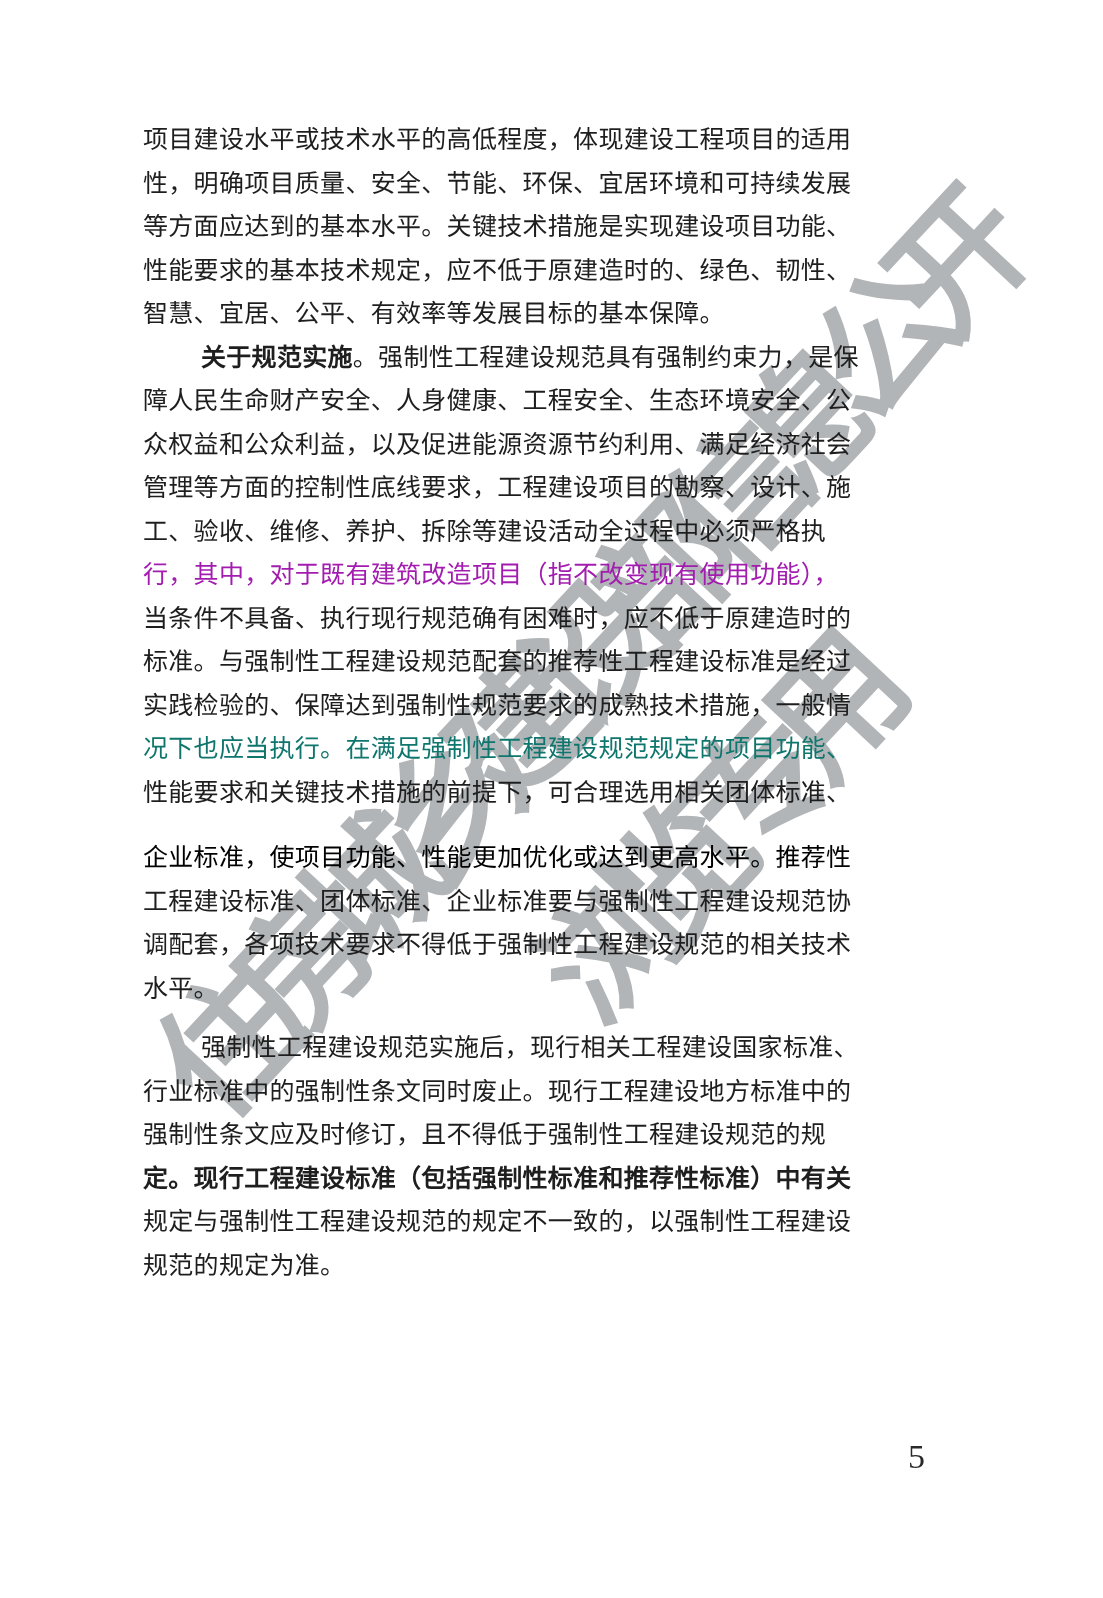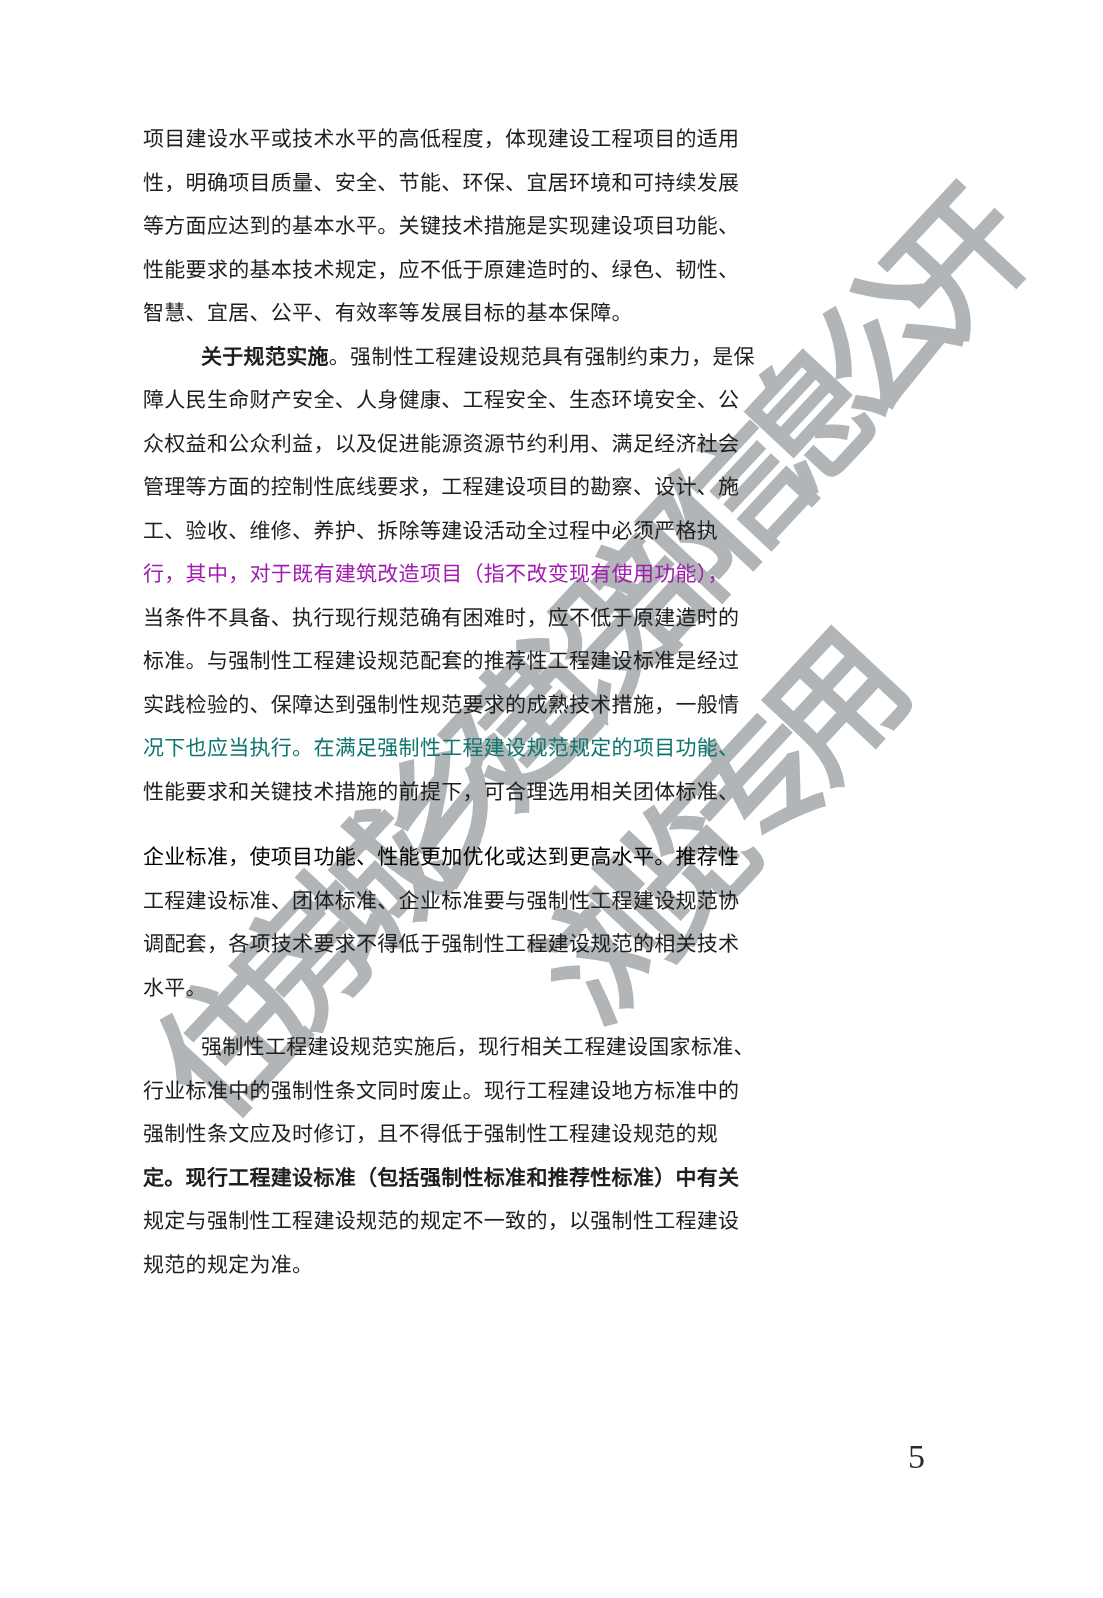--- a/index.html
+++ b/index.html
@@ -34,21 +34,21 @@
     transform: translate(-50%, -50%) rotate(-47deg);
   }
   .text-block {
     position: absolute;
     left: 143px;
     top: 118px;
     width: 824px;
     z-index: 2;
   }
   .line {
-    font-size: 21px;
+    font-size: 25px;
     line-height: 43.5px;
     height: 43.5px;
     letter-spacing: 0.3px;
     white-space: nowrap;
     color: #1e1e1e;
   }
   .line.first-indent { padding-left: 58px; }
   .line b { font-weight: bold; }
   .page-number {
     position: absolute;

